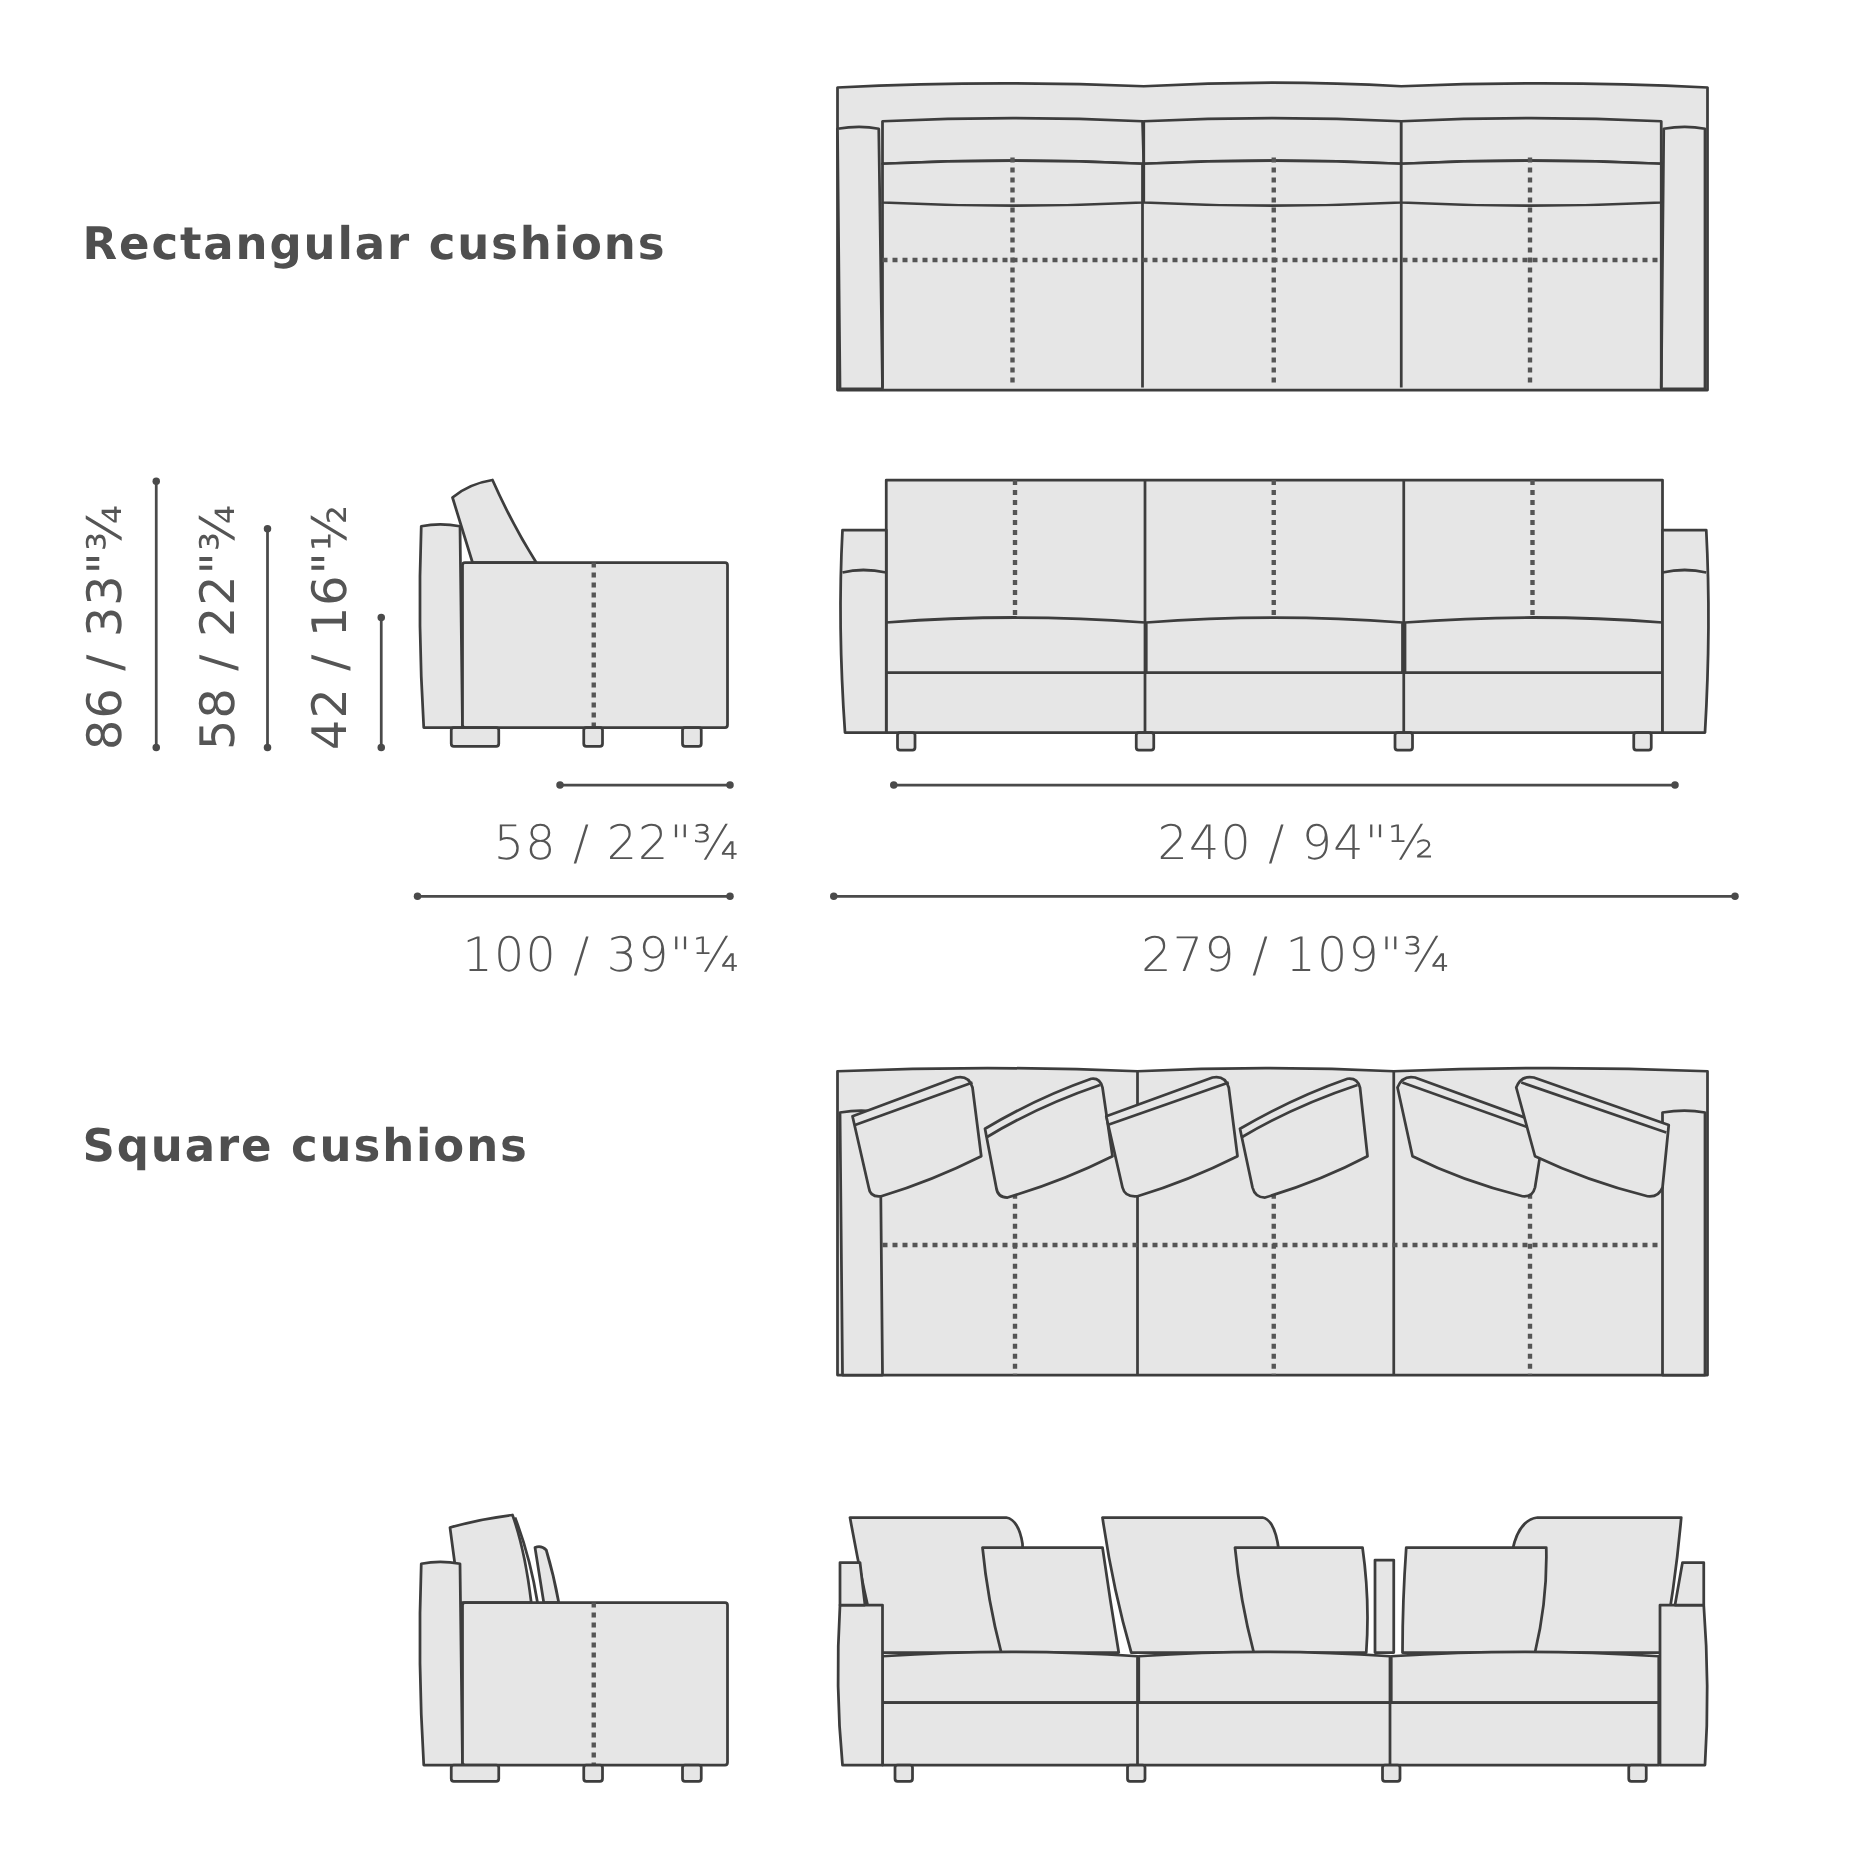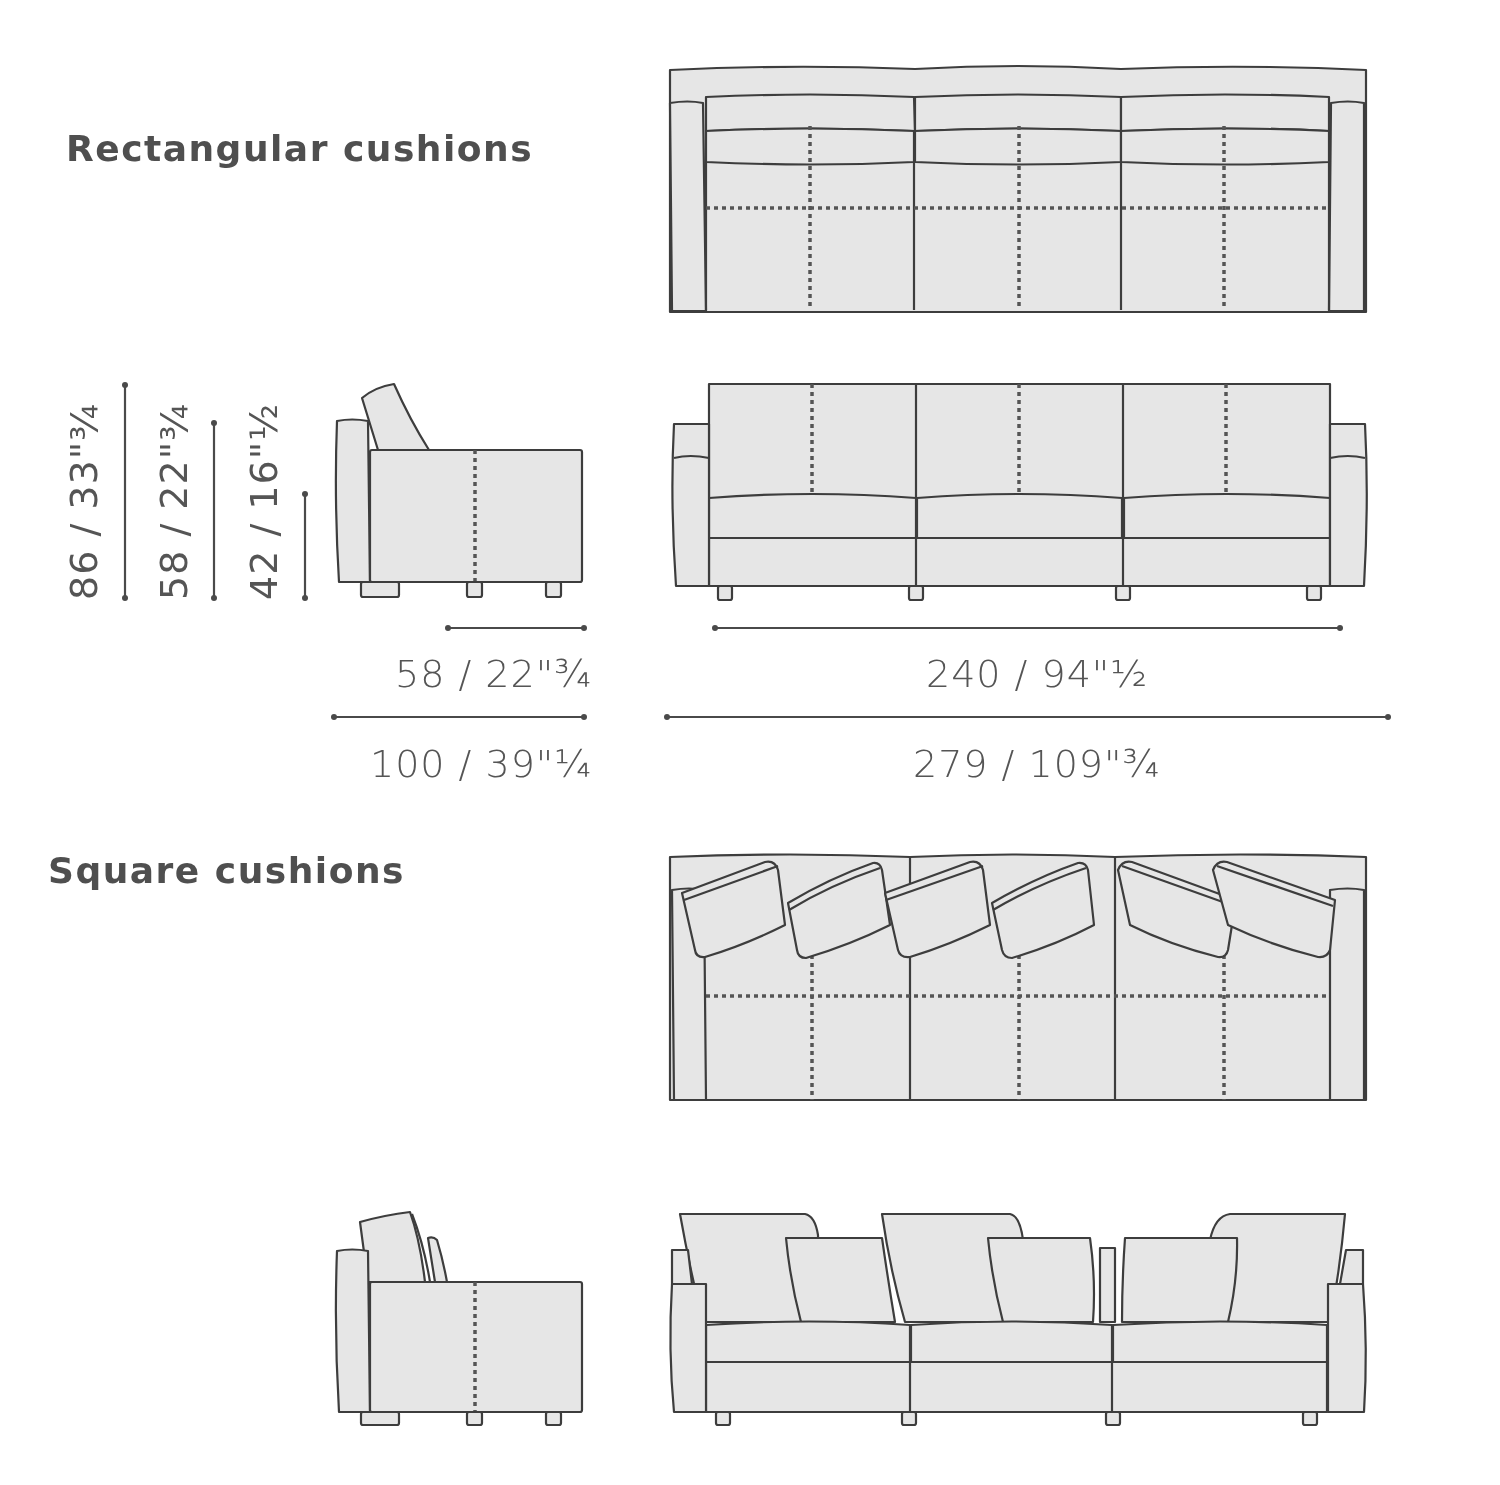--- a/index.html
+++ b/index.html
@@ -1,31 +1,31 @@
 <!DOCTYPE html>
 <html><head>
 <meta charset="utf-8">
 <style>
   html, body { margin: 0; padding: 0; background: #ffffff; }
   body { width: 1500px; height: 1485px; position: relative; overflow: hidden; font-family: "DejaVu Sans", sans-serif; color: #4a4a4a; }
-  .heading { position: absolute; font-family: "DejaVu Sans", sans-serif; font-weight: bold; font-size: 36px; letter-spacing: 1.5px; color: #4f4f4f; white-space: nowrap; }
+  .heading { position: absolute; font-family: "DejaVu Sans", sans-serif; font-weight: bold; font-size: 36px; letter-spacing: 1.5px; color: #4f4f4f; white-space: nowrap; margin-top: 47px; }
   .dimtext { position: absolute; font-family: "DejaVu Sans", sans-serif; font-size: 38px; color: #555; white-space: nowrap; font-weight: 300; letter-spacing: 1px; }
   .vtext { position: absolute; font-family: "DejaVu Sans", sans-serif; font-size: 38px; color: #555; white-space: nowrap; transform-origin: left top; transform: rotate(-90deg); letter-spacing: 1px; }
   svg.layer { position: absolute; left: 0; top: 0; }
   .fill { fill: #e6e6e6; stroke: #3d3d3d; stroke-width: 2.2; stroke-linejoin: round; }
   .ln { fill: none; stroke: #3d3d3d; stroke-width: 2.2; }
   .stitch { fill: none; stroke: #555; stroke-width: 3.5; stroke-dasharray: 4 4; }
   .dim { stroke: #4a4a4a; stroke-width: 2.2; }
   .dot { fill: #4a4a4a; }
 </style>
 </head>
 <body>
 
 <div class="heading" style="left:66px; top:128px;">Rectangular cushions</div>
-<div class="heading" style="left:48px; top:850px;">Square cushions</div>
+<div class="heading" style="left:66px; top:850px;">Square cushions</div>
 
 <div class="vtext" style="left:62px; top:600px;">86 / 33"¾</div>
 <div class="vtext" style="left:152px; top:600px;">58 / 22"¾</div>
 <div class="vtext" style="left:242px; top:600px;">42 / 16"½</div>
 
 <div class="dimtext" style="left:395px; top:652px;">58 / 22"¾</div>
 <div class="dimtext" style="left:370px; top:742px;">100 / 39"¼</div>
 <div class="dimtext" style="left:926px; top:652px;">240 / 94"½</div>
 <div class="dimtext" style="left:913px; top:742px;">279 / 109"¾</div>
 

